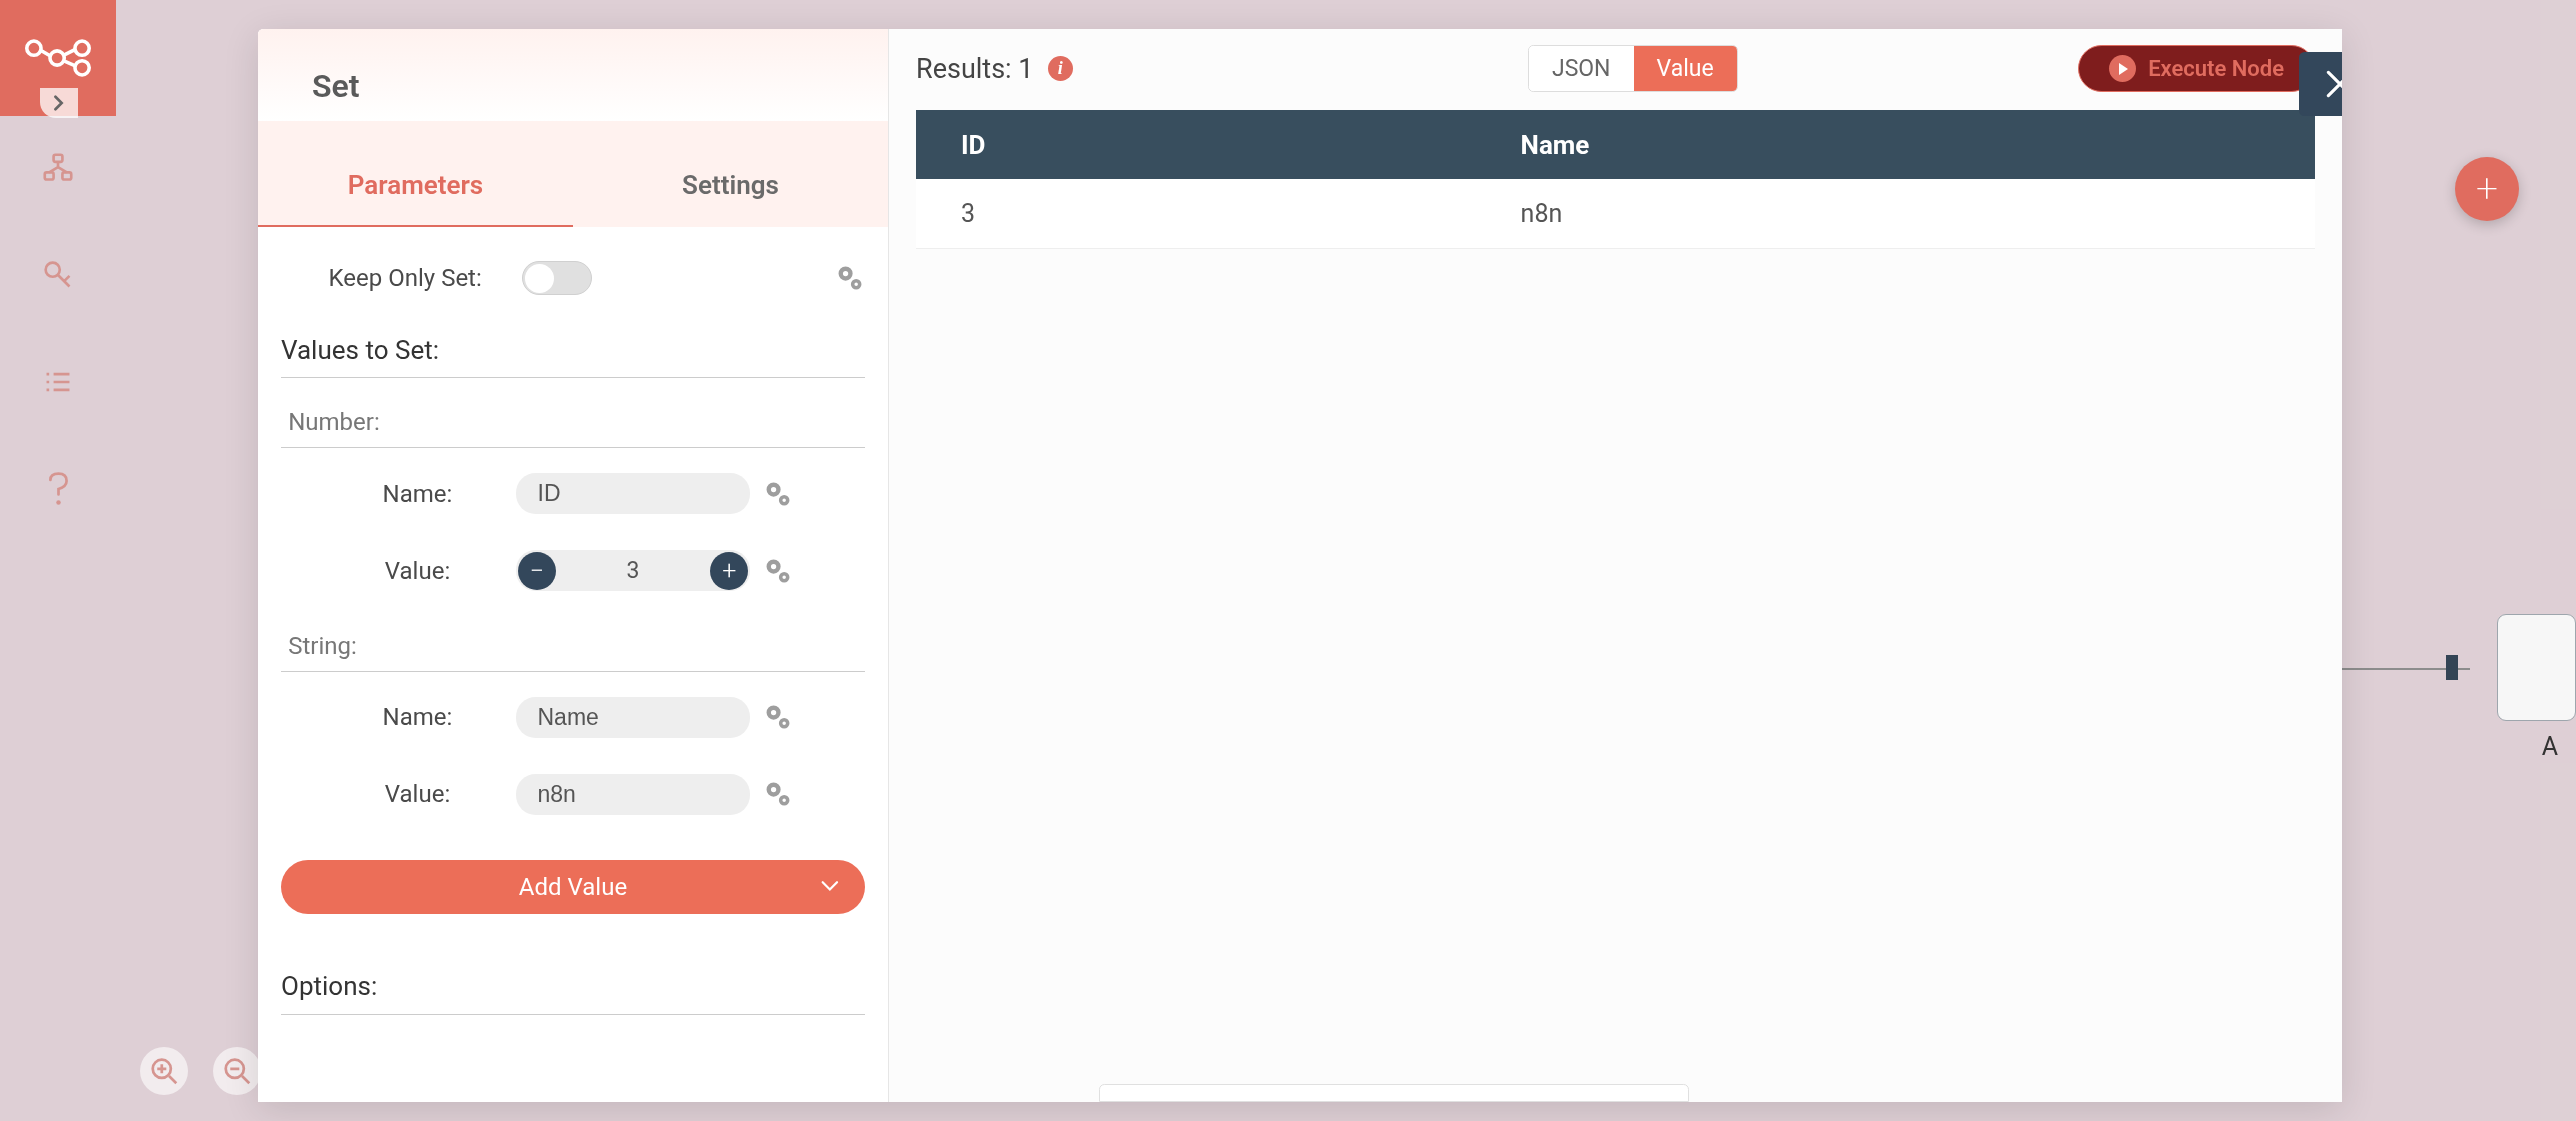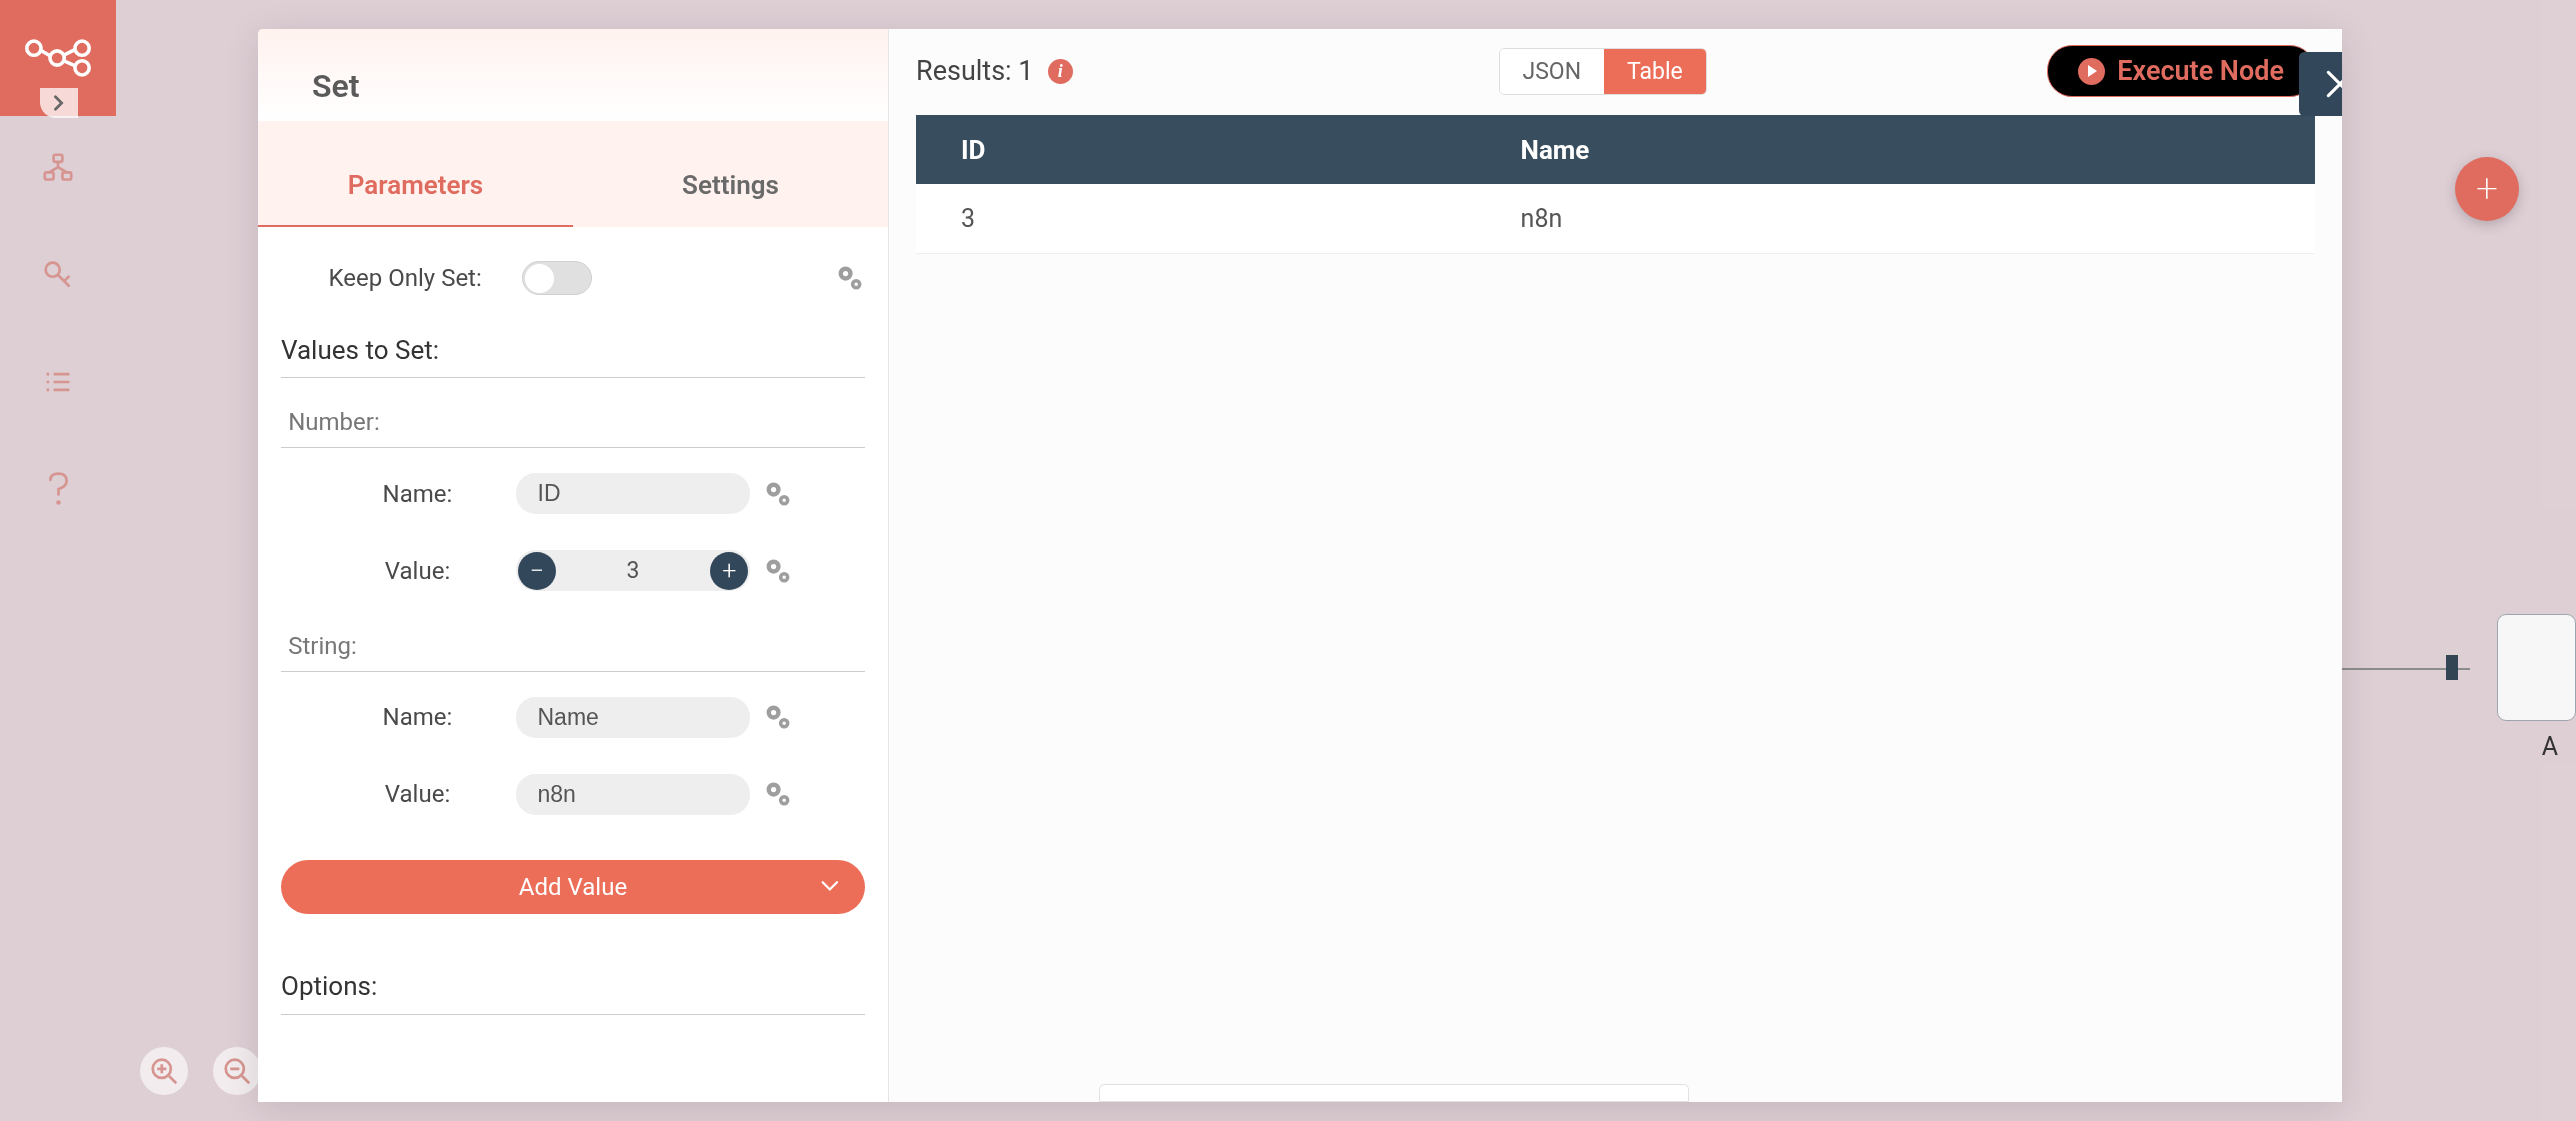--- a/index.html
+++ b/index.html
@@ -366,25 +366,25 @@
   background: #ec6e58;
   color: #fff;
 }
 .execute-btn {
   margin-left: 340px;
   display: flex;
   align-items: center;
   gap: 12.5px;
   border: 1.8px solid #e06c5f;
   color: #e06c5f;
-  font-size: 27px;
+  font-size: 22px;
   font-weight: 600;
   padding: 9px 30px;
   border-radius: 25px;
-  background: #000000;
+  background: #7f1d1d;
   cursor: pointer;
 }
 .play-circle {
   width: 27px;
   height: 27px;
   border-radius: 50%;
   background: #e06c5f;
   display: flex;
   align-items: center;
   justify-content: center;
@@ -617,21 +617,21 @@
 
     </div>
   </div>
 
   <div class="panel-right">
     <div class="result-bar">
       <span class="result-text">Results: 1</span>
       <span class="info-dot">i</span>
       <div class="view-toggle">
         <div class="vt-btn">JSON</div>
-        <div class="vt-btn active">Table</div>
+        <div class="vt-btn active">Value</div>
       </div>
       <div class="execute-btn">
         <div class="play-circle">
             <div class="play-tri"></div>
           </div>
         <span>Execute Node</span>
       </div>
     </div>
 
     <table class="data-table">

